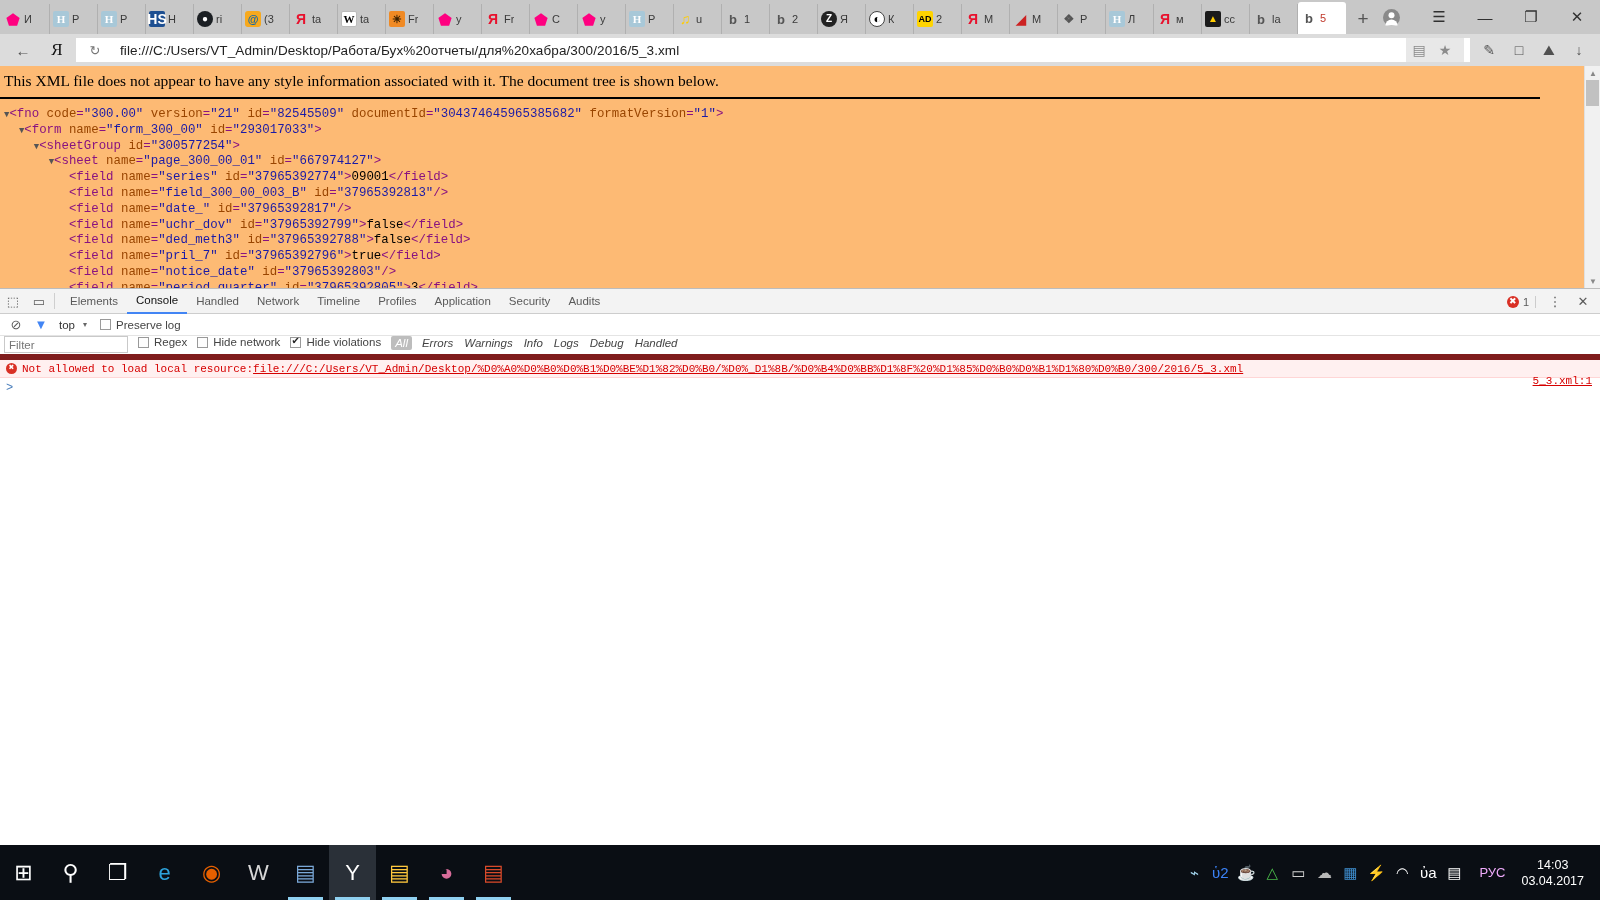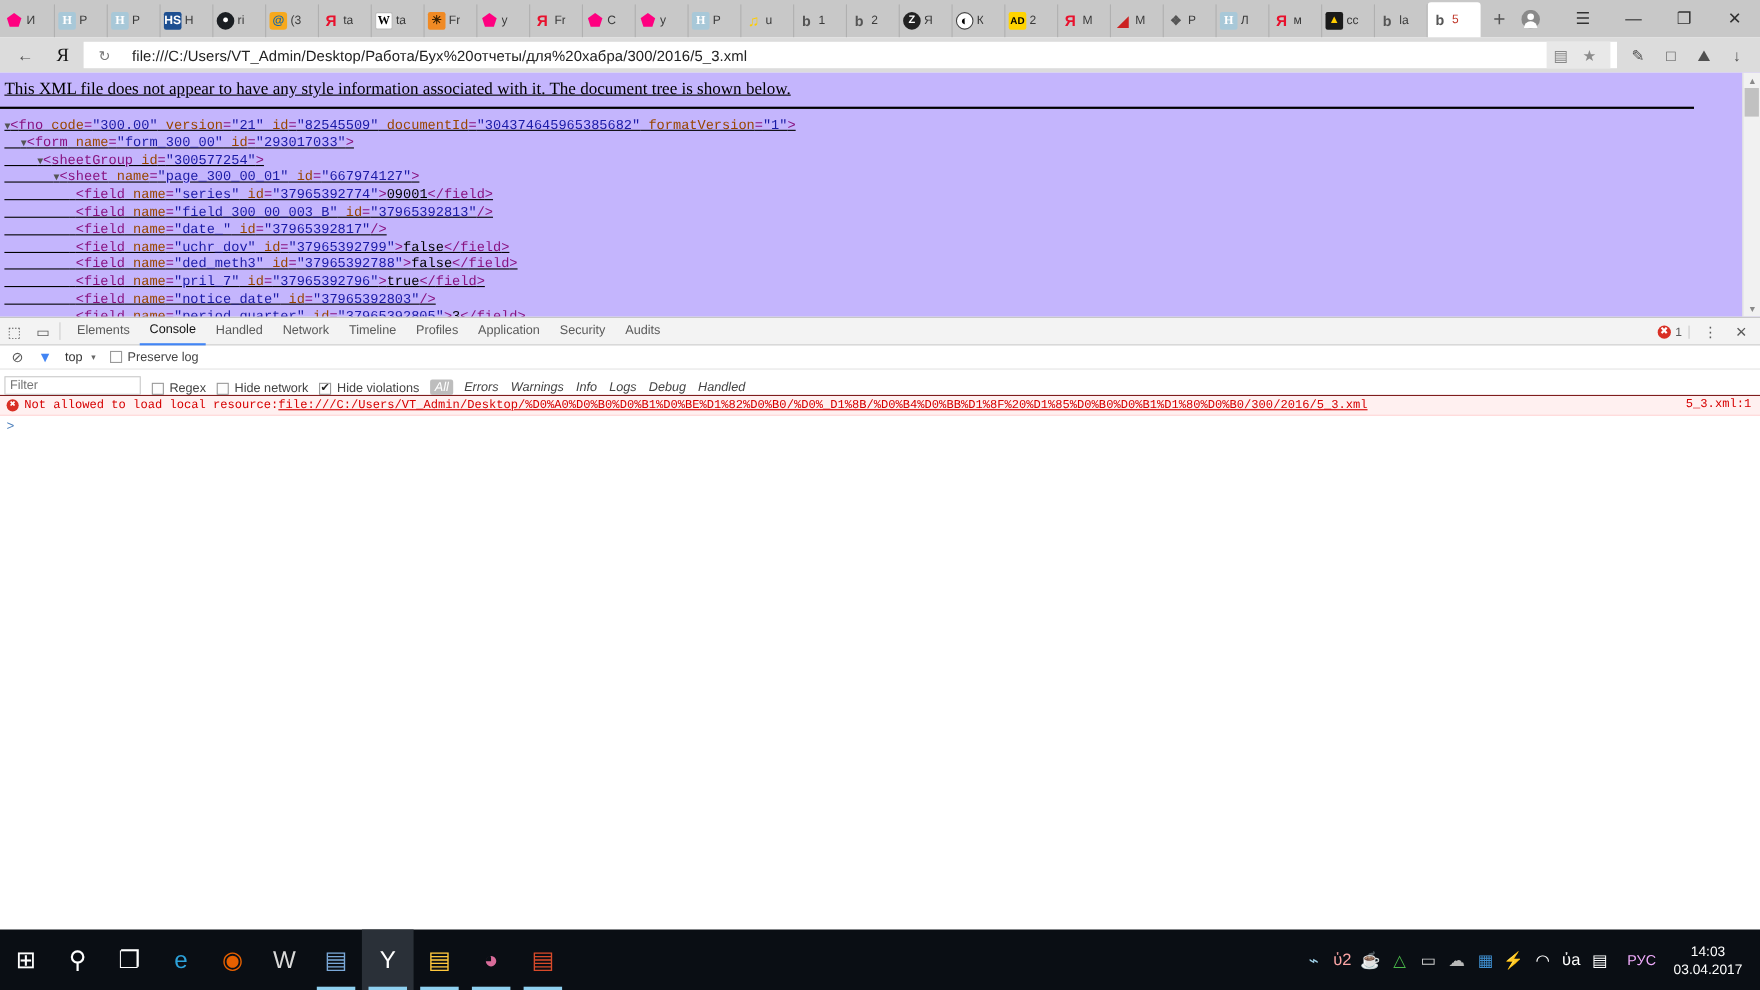--- a/index.html
+++ b/index.html
@@ -54,21 +54,21 @@
   }
   .favicon {
     width: 16px; height: 16px;
     flex: 0 0 16px;
     display: flex; align-items: center; justify-content: center;
     font-size: 11px; font-weight: bold;
     border-radius: 2px;
     line-height: 1;
   }
   .fav-hh   { background: #a8c8d8; color: #ffffff; font-family: "Liberation Serif", serif; }
-  .fav-hs   { background: #1d4f91; color: #ffffff; font-size: 11px; }
+  .fav-hs   { background: #1d4f91; color: #ffffff; font-size: 14px; }
   .fav-pink { background: transparent; color: #ff0080; font-size: 15px; }
   .fav-gh   { background: #1b1f23; color: #ffffff; border-radius: 50%; font-size: 10px; }
   .fav-at   { background: #f7a91d; color: #1166aa; border-radius: 3px; font-size: 11px; }
   .fav-ya   { background: transparent; color: #e8112d; font-size: 14px; font-weight: bold; }
   .fav-w    { background: #ffffff; color: #000000; font-family: "Liberation Serif", serif; font-size: 11px; border: 1px solid #bbb;}
   .fav-gear { background: #f08a24; color: #3a2000; font-size: 11px; }
   .fav-note { background: transparent; color: #ffcc00; font-size: 14px; }
   .fav-doc  { background: transparent; color: #555555; font-size: 13px; }
   .fav-z    { background: #222222; color: #ffffff; border-radius: 50%; font-size: 10px; }
   .fav-half { background: #ffffff; color: #000000; border-radius: 50%; font-size: 12px; border: 1px solid #444; }
@@ -132,23 +132,22 @@
   }
   .urlbtn { width: 26px; text-align: center; color: #8c8c8c; font-size: 14px; }
   .urlbtn.pagebox { color: #888; }
   #navright { display: flex; align-items: center; }
   #navright .navicon { width: 30px; font-size: 14px; }
 
   
   #page {
     position: relative;
     height: 222px;
-    background: #c4b5fd;
+    background: #fdba74;
     overflow: hidden;
-    text-decoration: underline;
   }
   #xmlnotice {
     font-family: "Liberation Serif", serif;
     font-size: 15.5px;
     color: #000;
     padding: 6px 0 5px 4px;
   }
   #hrule { border-top: 2px solid #000; width: 1540px; margin: 2px 0 8px 0; }
   #xmltree {
     font-family: "Liberation Mono", monospace;
@@ -240,23 +239,23 @@
   #ctx-caret { font-size: 8px; color: #666; padding-right: 8px; }
   .cb { width: 11px; height: 11px; border: 1px solid #999; background: #fdfdfd; display: inline-block; position: relative; vertical-align: -1px; }
   .cb.checked::after {
     content: "\2714"; position: absolute; left: 0px; top: -3px;
     font-size: 10px; color: #222;
   }
   .cb-wrap { display: flex; align-items: center; gap: 5px; font-size: 11.5px; color: #444; }
 
   #dt-filterbar {
     height: 24px;
-    display: flex; align-items: flex-end;
+    display: flex; align-items: flex-start;
     padding-left: 4px;
-    border-bottom: 1px solid #7f1d1d;
+    border-bottom: 6px solid #7f1d1d;
     gap: 10px;
   }
   #filter-input {
     width: 124px; height: 17px;
     border: 1px solid #c9c9c9;
     background: #fff;
     font-size: 11.5px; color: #9a9a9a;
     padding: 0 4px;
     font-family: "Liberation Sans", sans-serif;
     line-height: 15px;
@@ -280,23 +279,23 @@
     color: #d60000;
   }
   #err-icon {
     width: 11px; height: 11px; border-radius: 50%;
     background: #d93025; color: #fff;
     font-size: 9px; line-height: 11px; text-align: center;
     margin-right: 5px; flex: 0 0 11px;
   }
   #err-link { text-decoration: underline; color: #d60000; }
   #err-source {
-    position: absolute; right: 8px; top: 2px;
+    position: absolute; right: 8px; top: 15px;
     font-family: "Liberation Mono", monospace;
-    font-size: 11px; color: #d60000; 
+    font-size: 11px; color: #d60000; text-decoration: underline;
   }
   #prompt-row {
     height: 20px; display: flex; align-items: center;
     padding-left: 6px;
     font-family: "Liberation Mono", monospace;
     font-size: 12px; color: #4a7ebb;
   }
 
   
   #taskbar {
@@ -583,21 +582,21 @@
       <div class="tbitem" style="color: rgb(216, 216, 216);">W</div>
       <div class="tbitem running" style="color: rgb(122, 168, 216);">▤</div>
       <div class="tbitem running active-app" style="color: rgb(255, 255, 255);">Y</div>
       <div class="tbitem running" style="color: rgb(255, 200, 61);">▤</div>
       <div class="tbitem running" style="color: rgb(216, 108, 154);">◕</div>
       <div class="tbitem running" style="color: rgb(216, 74, 42);">▤</div>
     </div>
   <div id="tray">
     <div id="tray-icons" style="display:flex;align-items:center;">
         <div class="trayicon" style="color: rgb(159, 208, 232);">⌁</div>
-        <div class="trayicon" style="color: #fca5a5;">ὑ2</div>
+        <div class="trayicon" style="color: #3b82f6;">ὑ2</div>
         <div class="trayicon" style="color: rgb(240, 138, 36);">☕</div>
         <div class="trayicon" style="color: rgb(74, 185, 74);">△</div>
         <div class="trayicon" style="color: rgb(207, 207, 207);">▭</div>
         <div class="trayicon" style="color: rgb(184, 184, 184);">☁</div>
         <div class="trayicon" style="color: rgb(63, 143, 208);">▦</div>
         <div class="trayicon" style="color: rgb(221, 221, 221);">⚡</div>
         <div class="trayicon" style="color: rgb(255, 255, 255);">◠</div>
         <div class="trayicon" style="color: rgb(255, 255, 255);">ὐa</div>
         <div class="trayicon" style="color: rgb(255, 255, 255);">▤</div>
       </div>

